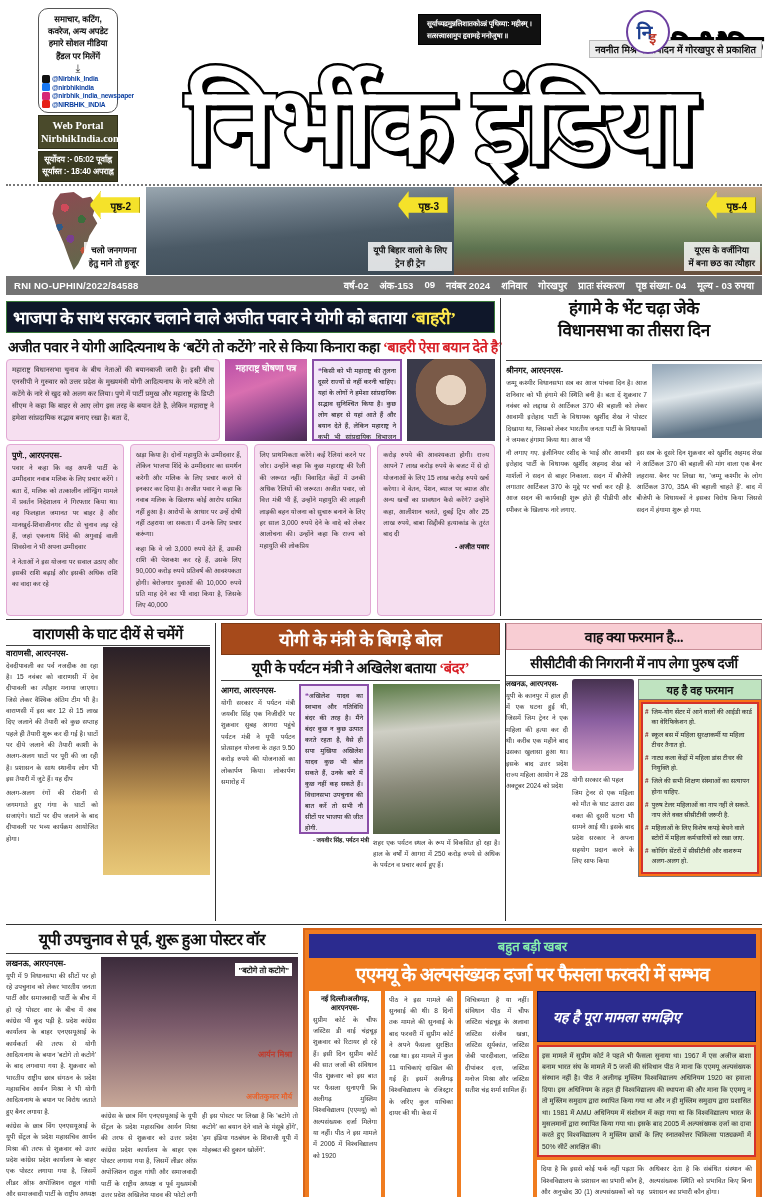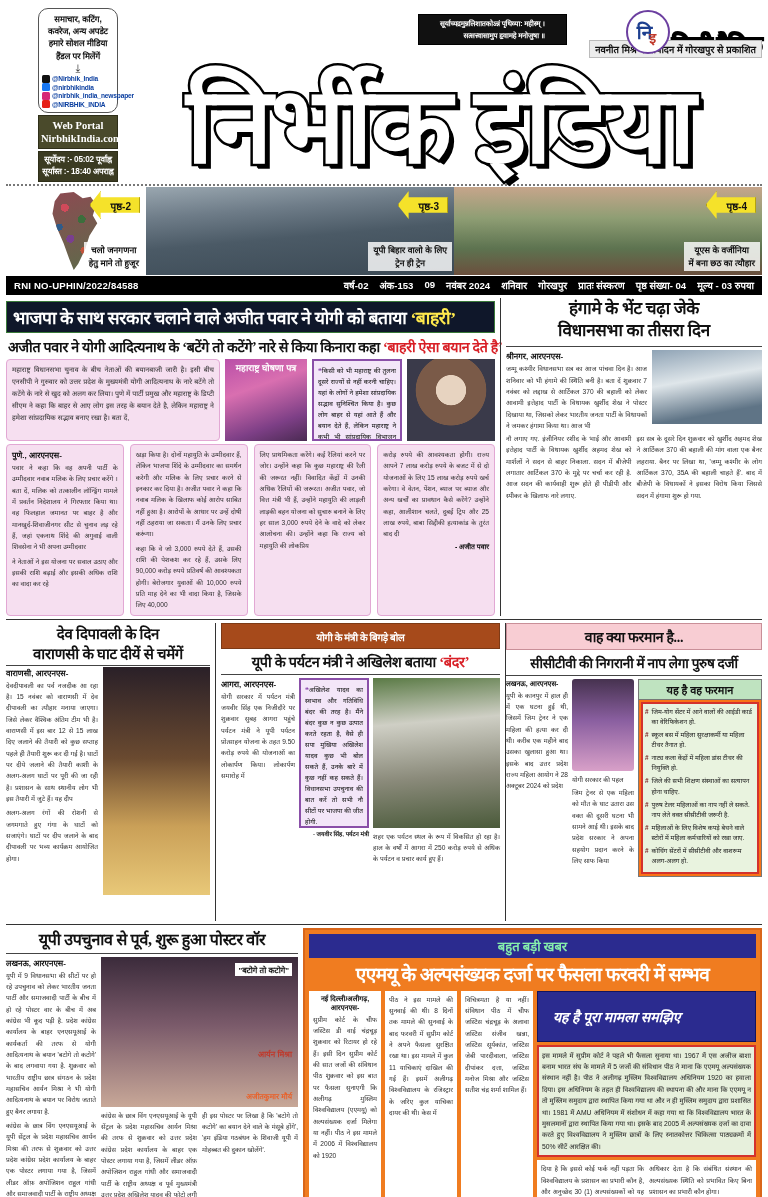--- a/index.html
+++ b/index.html
@@ -42,21 +42,21 @@
     font-family:"Liberation Serif","DejaVu Serif",serif;
     font-size:106px; font-weight:bold; line-height:.95;
     color:#fff; -webkit-text-stroke:5px #000;
     paint-order:stroke fill;
     text-shadow:5px 5px 0 #000, 4px 4px 0 #000;
     letter-spacing:-2px; white-space:nowrap;
     margin-bottom:4px;
   }
   .shloka {
     position:absolute; top:10px; left:50%; transform:translateX(-22px);
-    background:#111; color:#fff; padding:3px 21px; text-align:right;
+    background:#111; color:#fff; padding:3px 8px; text-align:left;
     border:1px solid #000; z-index:5;
   }
   .shloka div { font-size:7.2px; line-height:1.6; font-weight:bold; letter-spacing:-.2px;}
   .mh-logo-badge {
     position:absolute; top:6px; right:92px; width:44px;height:44px;border-radius:50%;
     background:#fff; border:2px solid #6c3fa0; display:flex;align-items:center;justify-content:center;
     z-index:6;
   }
   .mh-logo-badge .bg1{font-family:"Liberation Serif",serif;font-size:19px;font-weight:bold;color:#1d3f8f;}
   .mh-logo-badge .bg2{font-family:"Liberation Serif",serif;font-size:14px;font-weight:bold;color:#c0392b;position:relative;top:5px;left:-3px;}
@@ -99,21 +99,21 @@
   .arrow-tag {
     position:absolute; top:4px; right:6px; z-index:3;
     background:#f5e22a; border:1.5px solid #b3a10e;
     clip-path:polygon(0% 50%,22% 0%,22% 22%,100% 22%,100% 78%,22% 78%,22% 100%);
     padding:4px 8px 4px 20px;
   }
   .arrow-tag span { font-size:10px; font-weight:bold; color:#111; }
 
   
   .infobar {
-    background:#000000; color:#fff; display:flex; align-items:center;
+    background:#737373; color:#fff; display:flex; align-items:center;
     justify-content:space-between; padding:3px 8px; margin-top:1px;
   }
   .infobar .rni { font-size:9.6px; font-weight:bold; letter-spacing:.2px;}
   .infobar .meta { display:flex; gap:11px; font-size:9.6px; font-weight:bold;}
 
   
   .hl-green {
     background:#0f172a; border:1.5px solid #3a7a3a;
     padding:3px 6px; margin-top:3px;
   }
@@ -136,21 +136,21 @@
   .p2{background:radial-gradient(circle at 50% 38%, #e7d3c0 0 22%, #7a5a48 23% 52%, #3a3a4a 53%);}
   .p3{background:linear-gradient(180deg,#2a2028 0%,#6a4a30 40%,#caa058 70%,#e8c878 100%);}
   .p4{background:linear-gradient(170deg,#8fa3b5,#dfe6ea 40%,#5f7486 80%);}
   .p5{background:linear-gradient(180deg,#46324f 0%,#8a5fa0 45%,#d8a0c8 100%);}
   .p6{background:linear-gradient(175deg,#5a7a45,#cfcfc5 30%,#8a8a7a 65%,#4a5a3a);}
   .p7{background:linear-gradient(180deg,#3b2b3b 0%,#7a5a6a 45%,#c8a898 100%);}
 
   
   .sec-rule { border-top:1px solid #333; margin:3px 0 0 0;}
   .hl-brown { background:#a64a1b; border:1.5px solid #7d3a16; padding:3px 4px; text-align:center;}
-  .hl-brown .t { font-size:10px;font-weight:bold;color:#fff;font-family:"Liberation Serif",serif;letter-spacing:-.3px;}
+  .hl-brown .t { font-size:18px;font-weight:bold;color:#fff;font-family:"Liberation Serif",serif;letter-spacing:-.3px;}
   .hl-pink { background:#f8cdd3; border:1.5px solid #c98f98; padding:3px 4px; text-align:center;}
   .hl-pink .t { font-size:14px;font-weight:bold;color:#111;font-family:"Liberation Serif",serif;letter-spacing:-.3px;}
   .plain-hl { font-family:"Liberation Serif",serif;font-weight:bold;text-align:center;letter-spacing:-.3px;}
 
   .farman-box { border:1px solid #777; background:#f97316; }
   .farman-title { background:#bfe3c0; border-bottom:1px solid #777; text-align:center; font-family:"Liberation Serif",serif; font-weight:bold; font-size:11px; padding:2px;}
   .farman-list { border:2px solid #d4322c; margin:2px; background:#e9f3df; padding:3px 2px 3px 2px;}
   .fli { display:flex; gap:3px; font-size:6.4px; line-height:1.62; color:#1a1a1a; margin-bottom:2.5px; text-align:left;}
   .fli .hash { color:#7a2a2a; font-weight:bold; flex:0 0 auto;}
 
@@ -317,21 +317,21 @@
         </div>
         <div style="flex:1;" class="pinkwrap">
           <p class="body-txt blur">करोड़ रुपये की आवश्यकता होगी। राज्य आपने 7 लाख करोड़ रुपये के बजट में से दो योजनाओं के लिए 15 लाख करोड़ रुपये खर्च करेगा। वे वेतन, पेंशन, ब्याज पर ब्याज और अन्य खर्चों का प्रावधान कैसे करेंगे? उन्होंने कहा, आलीशान चलते, दुबई ट्रिप और 25 लाख रुपये, बाबा सिद्दीकी हत्याकांड के तुरंत बाद दी</p>
           <div class="attrib blur">- अजीत पवार</div>
         </div>
       </div>
     </div>
 
     <div style="flex:0 0 262px; border-left:1px solid #333; padding-left:5px;">
       <div class="plain-hl" style="font-size:17px;line-height:1.3;">हंगामे के भेंट चढ़ा जेके</div>
-      <div class="plain-hl" style="font-size:17px;line-height:1.3;border-bottom:1px solid #444;padding-bottom:4px;">विधानसभा का तीसरा दिन</div>
+      <div class="plain-hl" style="font-size:17px;line-height:1.3;border-bottom:1px solid #444;padding-bottom:18px;">विधानसभा का तीसरा दिन</div>
       <div style="display:flex;gap:5px;margin-top:3px;">
         <div style="flex:1;">
           <span class="dateline">श्रीनगर, आरएनएस-</span>
           <p class="body-txt blur">जम्मू कश्मीर विधानसभा सत्र का आज पांचवा दिन है। आज शनिवार को भी हंगामे की स्थिति बनी है। बता दें शुक्रवार 7 नवंबर को लद्दाख से आर्टिकल 370 की बहाली को लेकर आवामी इत्तेहाद पार्टी के विधायक खुर्शीद शेख ने पोस्टर दिखाया था, जिसको लेकर भारतीय जनता पार्टी के विधायकों ने जमकर हंगामा किया था। आज भी</p>
         </div>
         <div class="photo p4 blur" style="flex:0 0 110px;height:74px;"></div>
       </div>
       <div style="display:flex;gap:5px;margin-top:2px;">
         <div style="flex:1;">
           <p class="body-txt blur">नौ लगाए गए. इंजीनियर रशीद के भाई और आवामी इत्तेहाद पार्टी के विधायक खुर्शीद अहमद शेख को मार्शलों ने सदन से बाहर निकाला. सदन में बीजेपी लगातार आर्टिकल 370 के मुद्दे पर चर्चा कर रही है. आज सदन की कार्यवाही शुरू होते ही पीडीपी और स्पीकर के खिलाफ नारे लगाए.</p>
@@ -340,21 +340,20 @@
           <p class="body-txt blur">इस सत्र के दूसरे दिन शुक्रवार को खुर्शीद अहमद शेख ने आर्टिकल 370 की बहाली की मांग वाला एक बैनर लहराया. बैनर पर लिखा था, 'जम्मू कश्मीर के लोग आर्टिकल 370, 35A की बहाली चाहते हैं'. बाद में बीजेपी के विधायकों ने इसका विरोध किया जिससे सदन में हंगामा शुरू हो गया.</p>
         </div>
       </div>
     </div>
   </div>
 
   <div class="sec-rule"></div>
   <div style="display:flex; gap:5px; margin-top:3px; height:298px;">
 
     <div style="flex:0 0 204px;">
-      <div class="plain-hl" style="font-size:15px;">देव दिपावली के दिन</div>
       <div class="plain-hl" style="font-size:15px;border-bottom:1px solid #444;padding-bottom:2px;">वाराणसी के घाट दीयें से चमेंगें</div>
       <div style="display:flex;gap:5px;margin-top:1px;">
         <div style="flex:0 0 92px;">
           <span class="dateline">वाराणसी, आरएनएस-</span>
           <p class="body-txt blur">देवदीपावली का पर्व नजदीक आ रहा है। 15 नवंबर को वाराणसी में देव दीपावली का त्यौहार मनाया जाएगा। जिसे लेकर वैश्विक अंतिम टीम भी है। वाराणसी में इस बार 12 से 15 लाख दिए जलाने की तैयारी को कुछ सप्ताह पहले ही तैयारी शुरू कर दी गई है। घाटों पर दीये जलाने की तैयारी काशी के अलग-अलग घाटों पर पूरी की जा रही है। प्रशासन के साथ स्थानीय लोग भी इस तैयारी में जुटे हैं। यह दीप</p>
           <p class="body-txt blur" style="margin-top:3px;">अलग-अलग रंगों की रोशनी से जगमगाते हुए गंगा के घाटों को सजाएंगे। घाटों पर दीप जलाने के बाद दीपावली पर भव्य कार्यक्रम आयोजित होगा।</p>
         </div>
         <div class="photo p3 blur" style="flex:1; height:228px;"></div>
       </div>
     </div>

